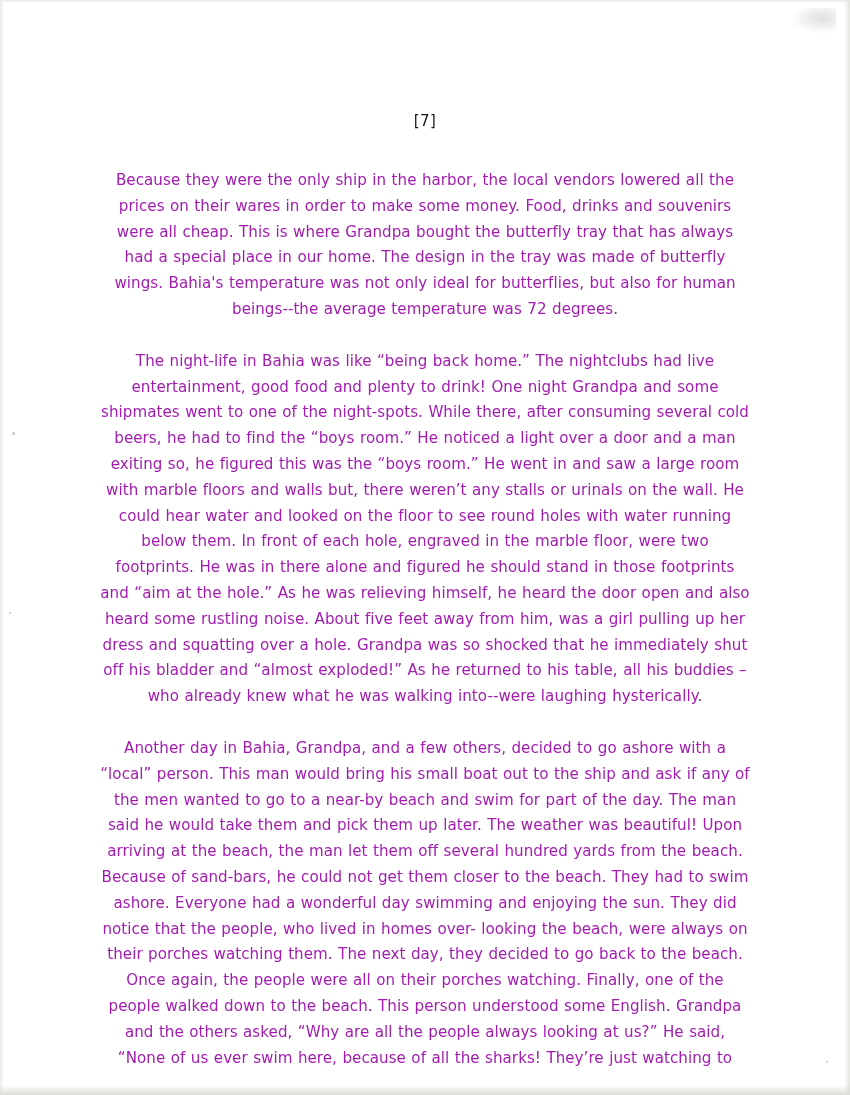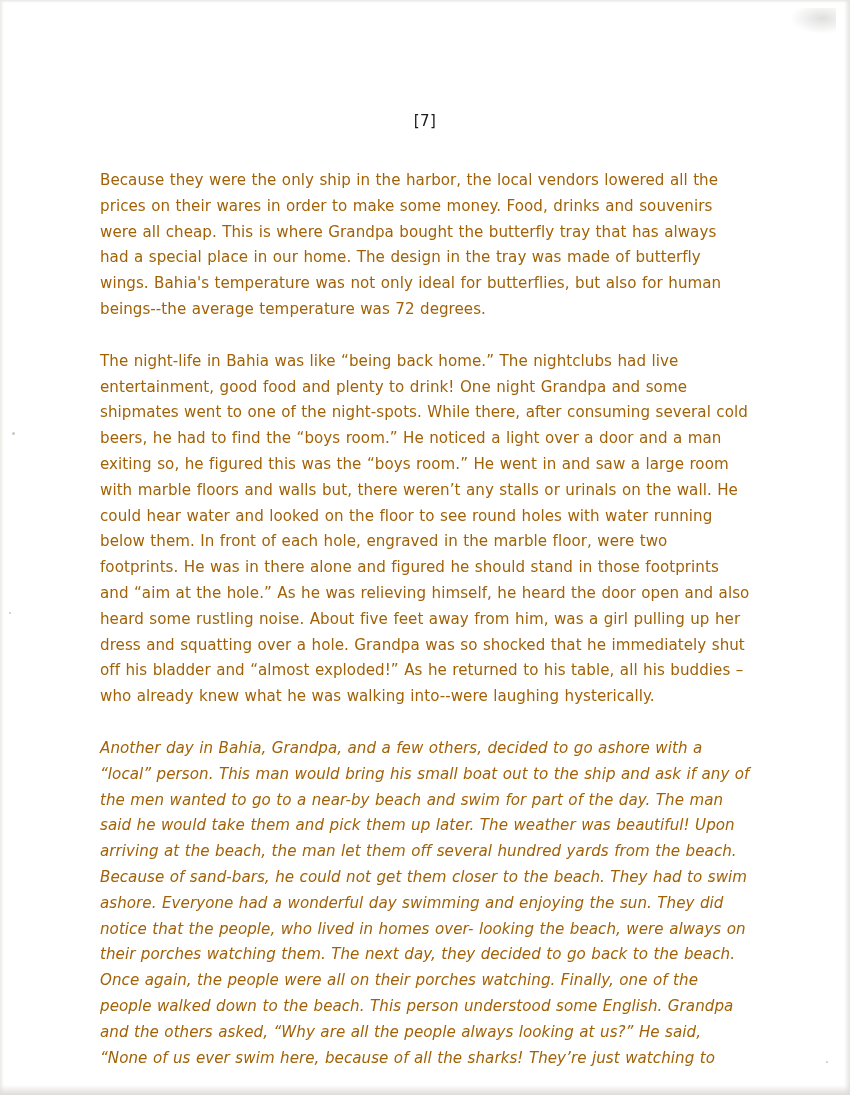--- a/index.html
+++ b/index.html
@@ -74,31 +74,30 @@
     font-family: "DejaVu Sans", sans-serif;
     font-size: 15px;
     color: #1b1b1b;
     letter-spacing: 0.5px;
     margin: 0 0 38px 0;
   }
   .body-text {
     font-family: "DejaVu Sans", sans-serif;
     font-size: 15.1px;
     line-height: 25.8px;
-    color: #a16207;
-    text-align: left;
+    color: #a21caf;
+    text-align: center;
     letter-spacing: 0.05px;
     word-spacing: 0.6px;
   }
   .body-text p {
     margin: 0 0 26px 0;
   }
   .body-text p:last-child {
     margin-bottom: 0;
-    font-style: italic;
   }
 </style>
 </head>
 <body>
 
 <div class="page">
 
   <div class="scan-edge-top"></div>
   <div class="scan-edge-left"></div>
   <div class="scan-edge-right"></div>

